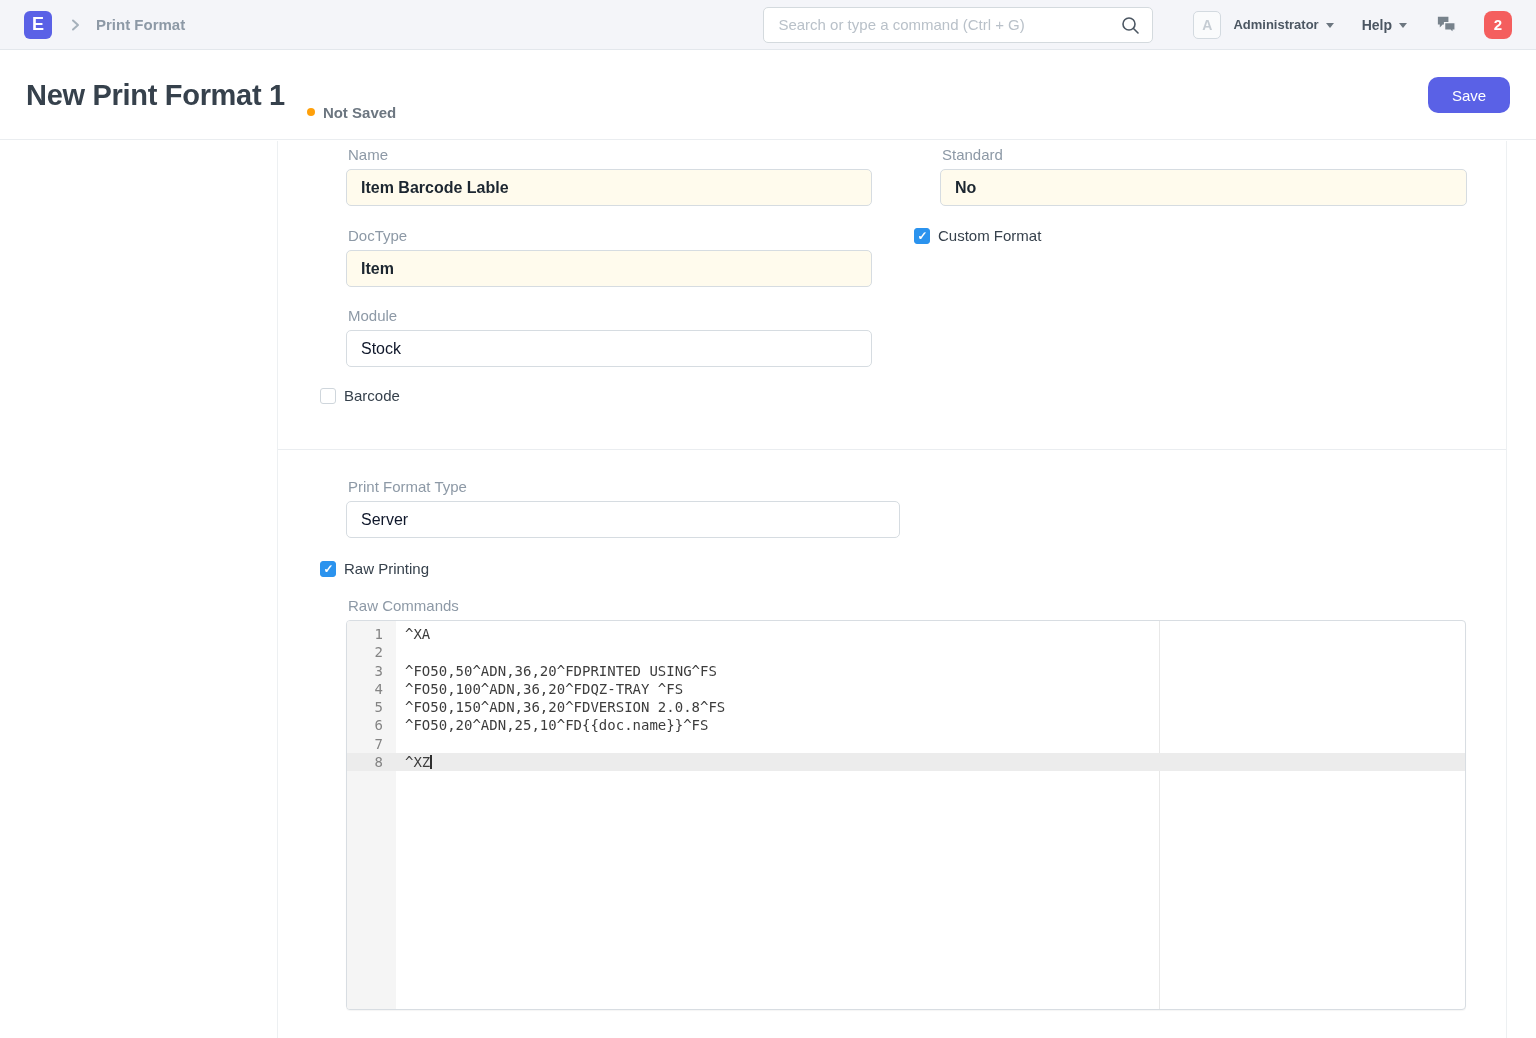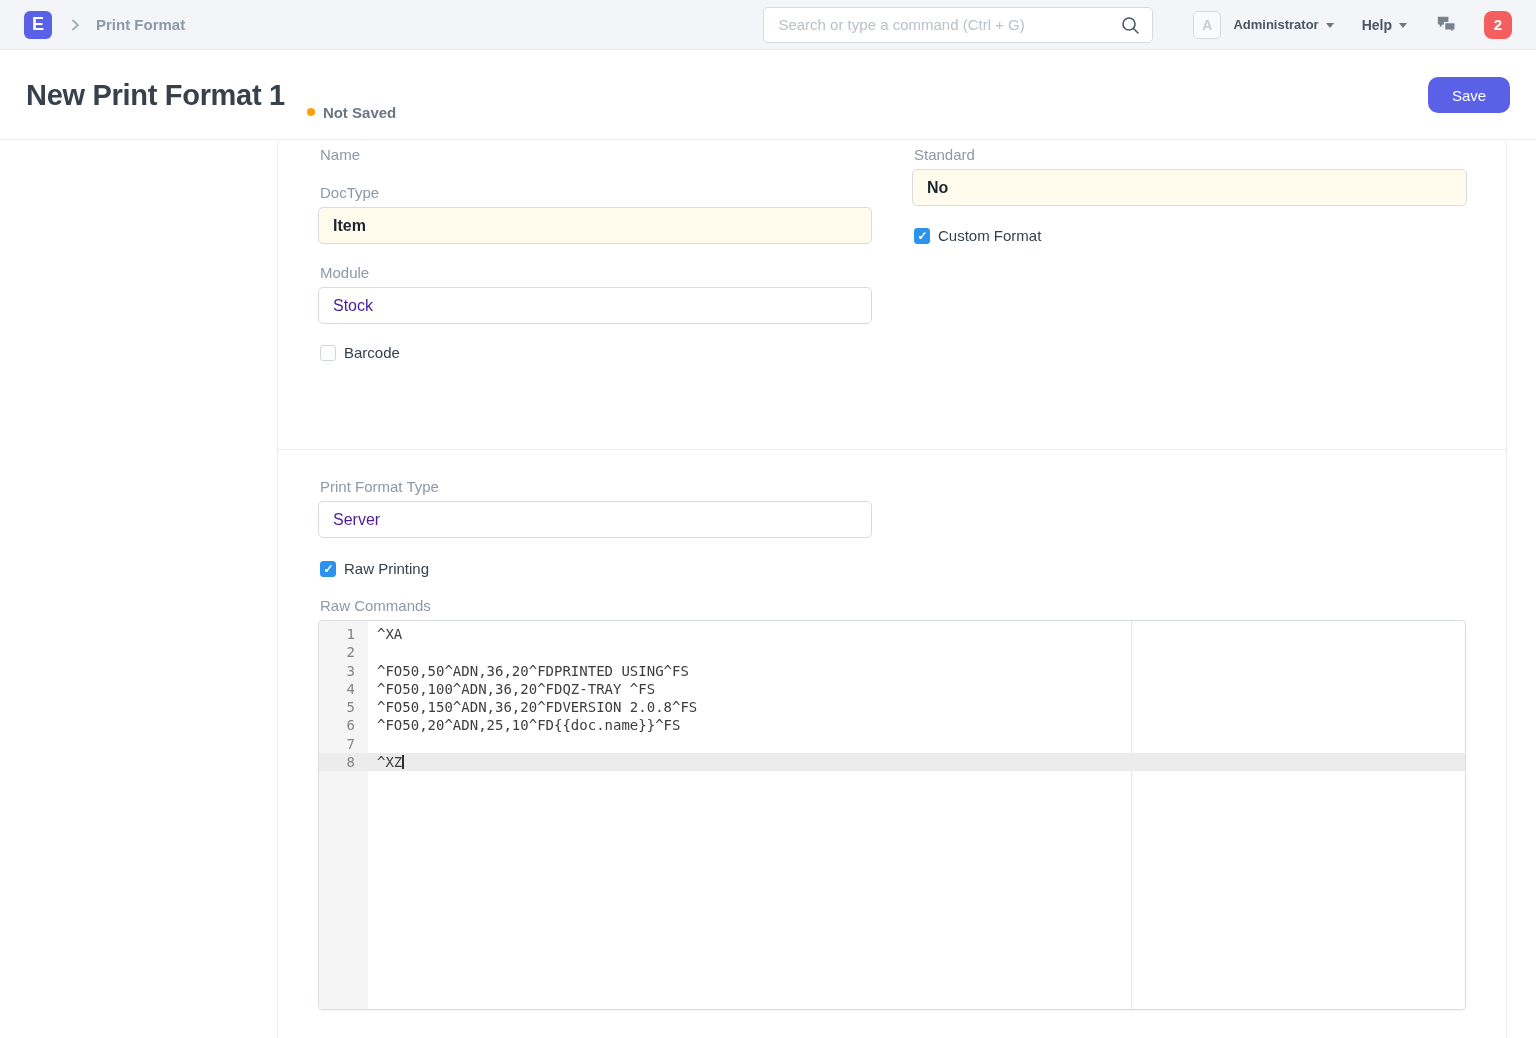--- a/index.html
+++ b/index.html
@@ -46,24 +46,24 @@
     cursor:pointer; }
 
   
   .main { position:absolute; top:141px; bottom:0; left:0; right:0; background:#fff; }
   .form-col { position:absolute; left:277px; top:0; bottom:0; width:1230px;
     border-left:1px solid #edf0f2; border-right:1px solid #edf0f2; }
   .section-1 { height:309px; border-bottom:1px solid #eaedf0; padding:5px 40px 0;
     display:grid; grid-template-columns:554px 555px; column-gap:40px; }
   .section-2 { padding:28px 40px 0; }
 
-  .fld { margin-top:0; }
+  .fld { margin-top:0;margin-left:28px; }
   .fld-label { font-size:15px; color:#8d99a6; margin:0 0 6px 2px; }
   .fld-input { width:100%; height:37px; border:1px solid #d6dce1; border-radius:5px;
-    padding:0 14px; font-size:16px; color:#4c1d95; background:#fff; outline:none;
+    padding:0 14px; font-size:16px; color:#0f172a; background:#fff; outline:none;
     font-family:"Liberation Sans",sans-serif; }
   .fld.mandatory .fld-input { background:var(--mandatory-input-bg,#fffbed); font-weight:bold; color:#1c2630; }
   .mt21 { margin-top:21px; } .mt20 { margin-top:20px; } .mt22 { margin-top:22px; }
 
   .check-row { display:flex; align-items:center; gap:8px; padding-left:2px; cursor:pointer; }
   .checkbox { width:16px; height:16px; border-radius:3px; border:1px solid #cfd6dc; background:#fff;
     flex:none; position:relative; }
   .checkbox.checked { background:var(--checkbox-blue,#2b93ee); border-color:var(--checkbox-blue,#2b93ee); }
   .checkbox.checked::after { content:"✓"; position:absolute; left:2.5px; top:0.5px;
     color:#fff; font-size:12px; font-weight:bold; line-height:14px; }
@@ -135,20 +135,21 @@
   <button class="btn-save">Save</button>
 </div>
 
 <div class="main">
   <div class="form-col">
 
     <div class="section-1">
       <div>
         <div class="fld mandatory">
           <div class="fld-label">Name</div>
+          <input class="fld-input" value="Item Barcode Lable" style="">
         </div>
         <div class="fld mandatory mt21">
           <div class="fld-label">DocType</div>
           <input class="fld-input" value="Item" style="">
         </div>
         <div class="fld mt20">
           <div class="fld-label">Module</div>
           <input class="fld-input" value="Stock" style="">
         </div>
         <div class="check-row mt20">

